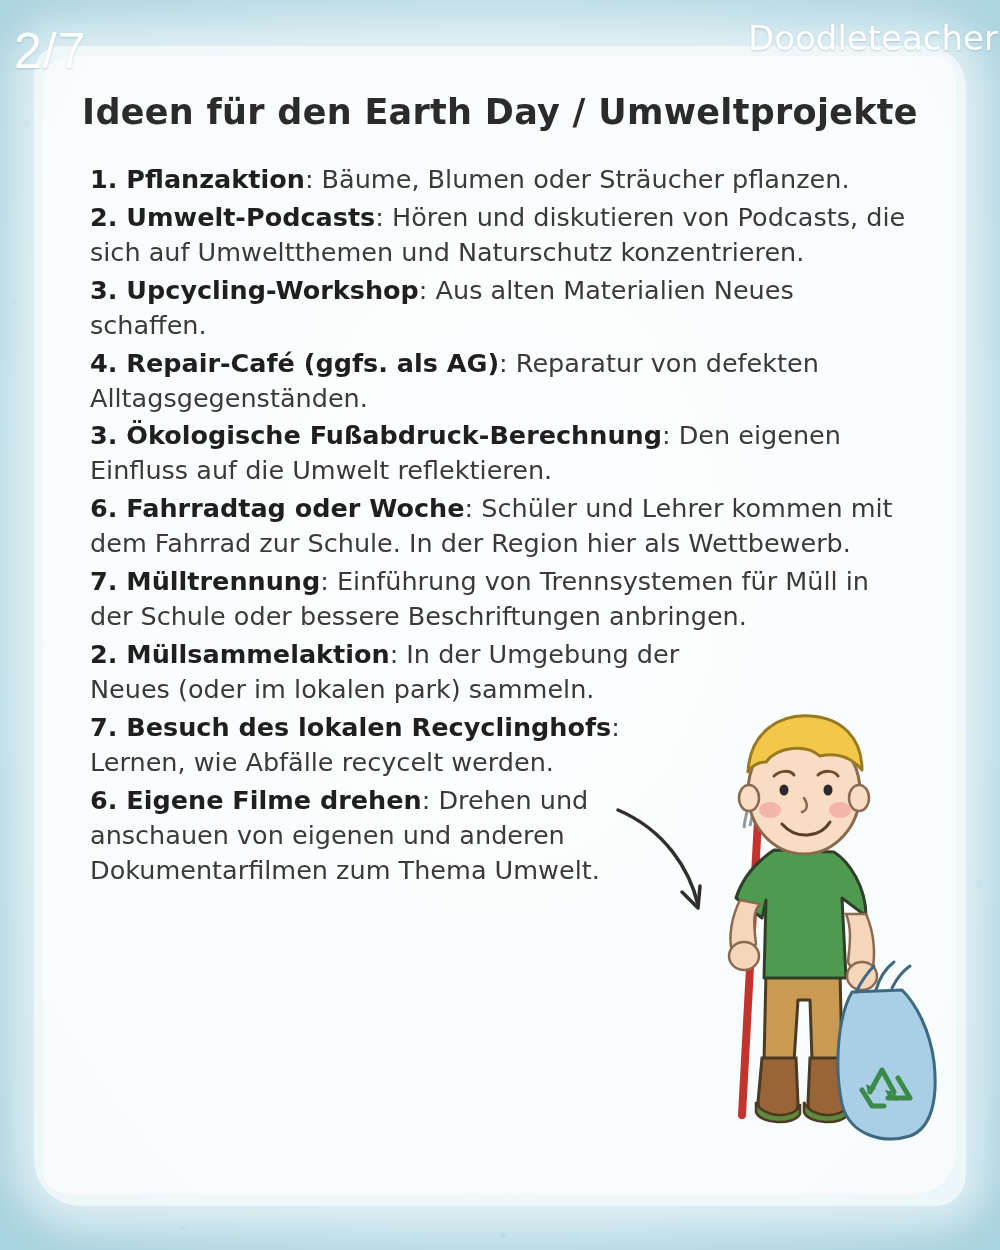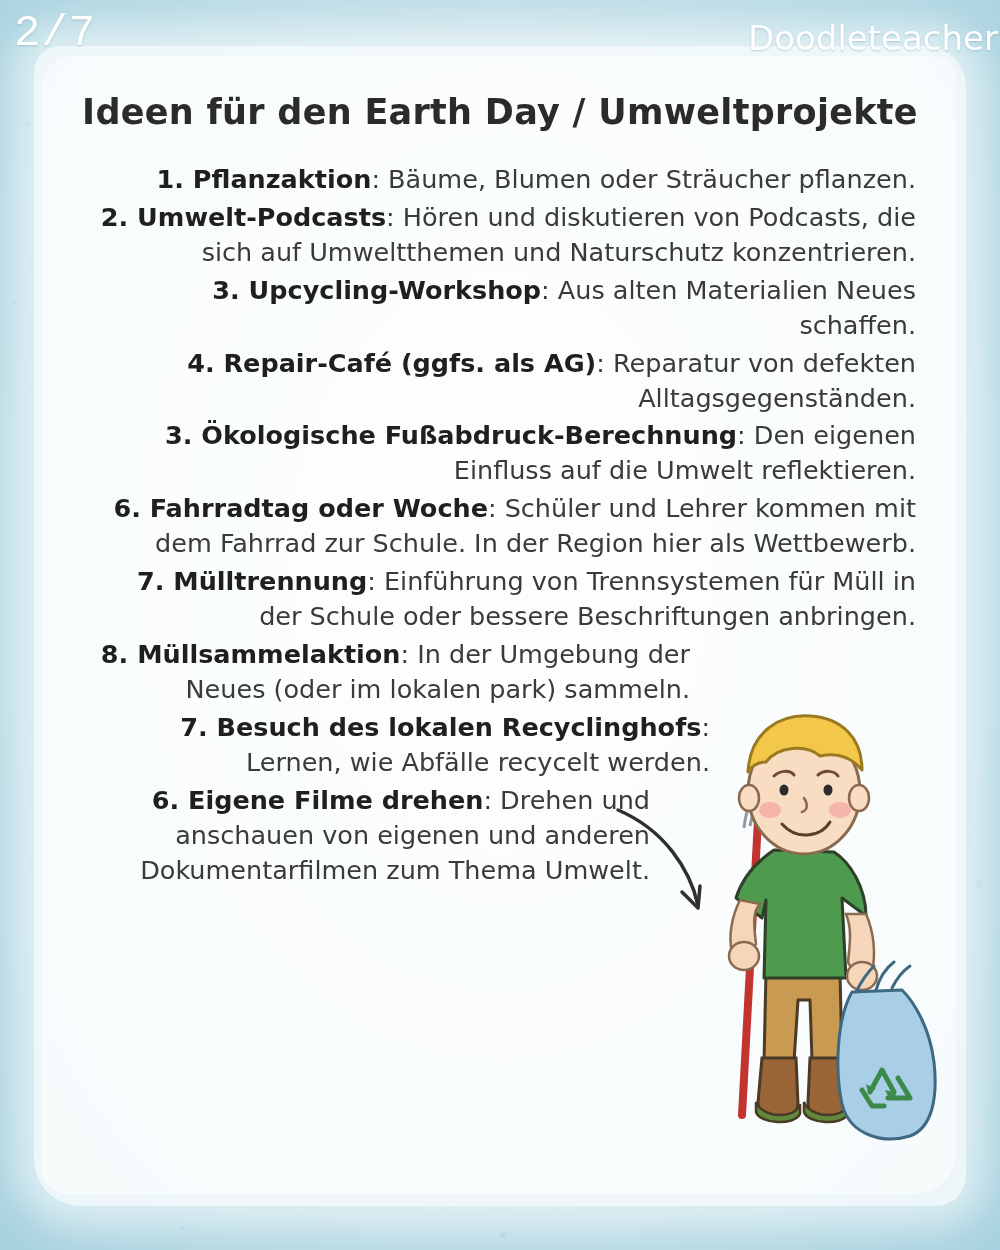--- a/index.html
+++ b/index.html
@@ -48,24 +48,24 @@
   .header {
     position: absolute;
     top: 8px;
     left: 0;
     width: 1000px;
     height: 52px;
   }
   .page-num {
     position: absolute;
     left: 14px;
-    top: 0;
-    font-size: 44px;
+    top: 14px;
+    font-size: 50px;
     color: #ffffff;
-    font-family: Liberation Mono, monospace;
+    font-family: Liberation Sans, sans-serif;
     letter-spacing: 1px;
     text-shadow: 0 1px 2px rgba(120,160,175,0.45);
   }
   .brand {
     position: absolute;
     right: 2px;
     top: 10px;
     font-size: 34px;
     color: #ffffff;
     text-shadow: 0 1px 2px rgba(120,160,175,0.45);
@@ -81,21 +81,20 @@
     font-size: 35px;
     color: #2b2b2b;
     font-weight: 600;
     margin: 14px 0 30px 0;
     letter-spacing: 0.3px;
   }
   .list {
     margin: 0;
     padding: 0 24px 0 30px;
     list-style: none;
-    text-align: right;
   }
   .item {
     font-size: 25.5px;
     line-height: 1.37;
     color: #2d2d2d;
     margin-bottom: 3px;
   }
   .item .lead {
     font-weight: 700;
     color: #1f1f1f;
@@ -165,21 +164,21 @@
       <li class="item">
         <span class="lead">3. Ökologische Fußabdruck-Berechnung</span><span class="rest">: Den eigenen Einfluss auf die Umwelt reflektieren.</span>
       </li>
       <li class="item">
         <span class="lead">6. Fahrradtag oder Woche</span><span class="rest">: Schüler und Lehrer kommen mit dem Fahrrad zur Schule. In der Region hier als Wettbewerb.</span>
       </li>
       <li class="item">
         <span class="lead">7. Mülltrennung</span><span class="rest">: Einführung von Trennsystemen für Müll in der Schule oder bessere Beschriftungen anbringen.</span>
       </li>
       <li class="item narrow-8">
-        <span class="lead">8. Müllsammelaktion</span><span class="rest">: In der Umgebung der Neues (oder im lokalen park) sammeln.</span>
+        <span class="lead">2. Müllsammelaktion</span><span class="rest">: In der Umgebung der Neues (oder im lokalen park) sammeln.</span>
       </li>
       <li class="item narrow-9">
         <span class="lead">7. Besuch des lokalen Recyclinghofs</span><span class="rest">: Lernen, wie Abfälle recycelt werden.</span>
       </li>
       <li class="item narrow-10">
         <span class="lead">6. Eigene Filme drehen</span><span class="rest">: Drehen und anschauen von eigenen und anderen Dokumentarfilmen zum Thema Umwelt.</span>
       </li>
     </ul>
   </div>
 

